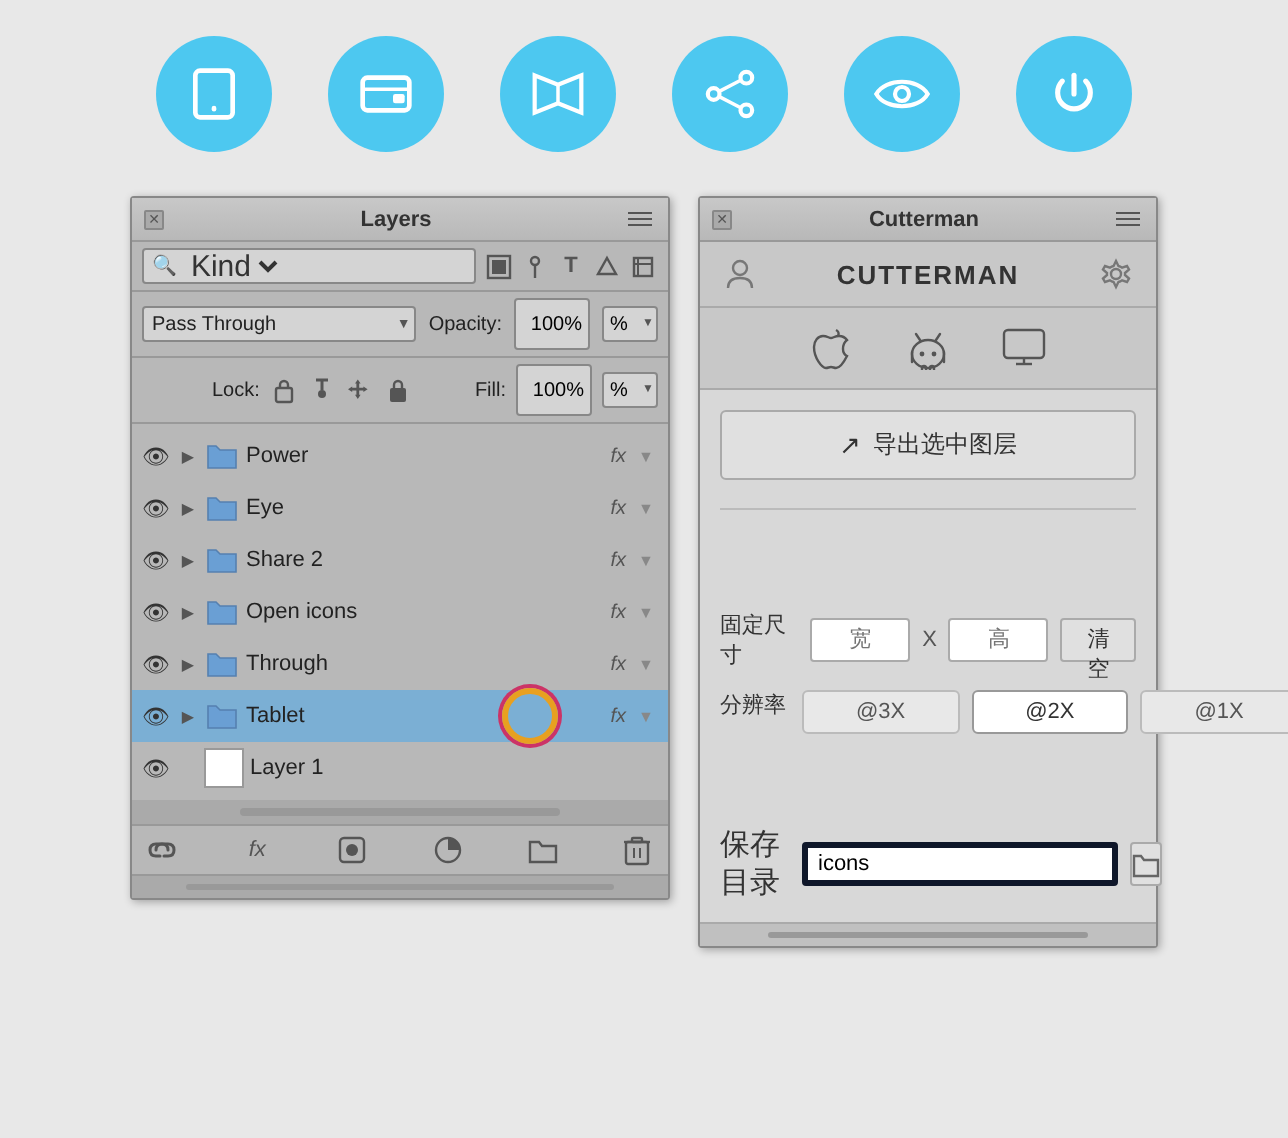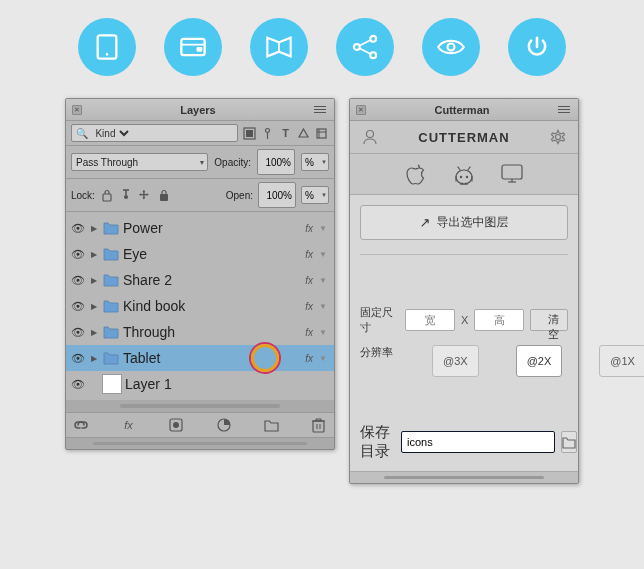--- a/index.html
+++ b/index.html
@@ -224,20 +224,21 @@
       background: #b8b8b8;
       padding: 3px 5px;
       display: flex;
       align-items: center;
       gap: 5px;
       border-bottom: 1px solid #999;
     }
     .lock-label {
       font-size: 10px;
       color: #222;
+      margin-left: 35px;
     }
     .lock-icon {
       width: 14px;
       height: 14px;
       cursor: pointer;
       display: flex;
       align-items: center;
       justify-content: center;
       color: #444;
       font-size: 10px;
@@ -298,21 +299,21 @@
       width: 20px;
       height: 20px;
       background: white;
       border: 1px solid #999;
       display: flex;
       align-items: center;
       justify-content: center;
     }
     .layer-name {
       flex: 1;
-      font-size: 14px;
+      font-size: 11px;
       color: #222;
       white-space: nowrap;
       overflow: hidden;
       text-overflow: ellipsis;
     }
     .layer-fx {
       font-size: 10px;
       color: #555;
       font-style: italic;
     }
@@ -512,44 +513,42 @@
     }
     .size-clear-btn {
       background: #e0e0e0;
       border: 1px solid #aaa;
       border-radius: 2px;
       padding: 2px 8px;
       font-size: 11px;
       color: #333;
       cursor: pointer;
       height: 22px;
-      text-align: right;
     }
 
     
     .res-row {
       display: flex;
       align-items: flex-start;
       gap: 6px;
     }
     .res-label {
       font-size: 11px;
       color: #333;
       min-width: 35px;
     }
     .res-btn {
       background: #e8e8e8;
       border: 1px solid #bbb;
       border-radius: 3px;
-      padding: 3px 10px;
-      font-size: 11px;
-      color: #555;
-      cursor: pointer;
-      height: 32px;
-      margin-left: 31px;
+      padding: 3px 26px;
+      font-size: 11px;
+      color: #555;
+      cursor: pointer;
+      height: 22px;
     }
     .res-btn.active {
       background: white;
       color: #333;
       border-color: #999;
     }
 
     
     .savedir-row {
       display: flex;
@@ -557,21 +556,21 @@
       gap: 6px;
       margin-top: 6px;
     }
     .savedir-label {
       font-size: 15px;
       color: #333;
       min-width: 35px;
     }
     .savedir-input {
       background: white;
-      border: 1px solid #0f172a;
+      border: 3px solid #0f172a;
       border-radius: 2px;
       height: 22px;
       flex: 1;
       font-size: 11px;
       padding: 0 5px;
       outline: none;
     }
     .savedir-btn {
       width: 24px;
       height: 22px;
@@ -664,21 +663,21 @@
       <div class="panel-menu-btn">
         <span></span>
           <span></span>
           <span></span>
       </div>
     </div>
 
     <div class="layers-search-row">
       <div class="search-box">
         <span style="font-size:10px;color:#555;">🔍</span>
-        <select style="font-size:10px;">
+        <select style="font-size:15px;">
           <option>Kind</option>
         </select>
       </div>
       <div class="filter-icons-row">
         <div class="fi">
           <svg width="13" height="13" viewBox="0 0 13 13">
               <rect x="1" y="1" width="11" height="11" fill="none" stroke="#555" stroke-width="1.2"></rect>
               <rect x="3" y="3" width="7" height="7" fill="#555"></rect>
             </svg>
         </div>
@@ -742,21 +741,21 @@
             <path d="M6 1 L8 4 L7 4 L7 7 L10 7 L10 6 L13 8 L10 10 L10 9 L7 9 L7 12 L8 12 L6 15 L4 12 L5 12 L5 9 L2 9 L2 10 L-1 8 L2 6 L2 7 L5 7 L5 4 L4 4 Z" fill="#555" transform="scale(0.7) translate(1,0)"></path>
           </svg>
       </div>
       <div class="lock-icon">
         <svg width="12" height="13" viewBox="0 0 12 13">
             <rect x="2" y="5" width="8" height="7" rx="1" fill="#555"></rect>
             <path d="M4 5 V3.5 A2 2 0 0 1 8 3.5 V5" fill="none" stroke="#555" stroke-width="1.2"></path>
           </svg>
       </div>
       <div class="lock-spacer"></div>
-      <span class="fill-label">Open:</span>
+      <span class="fill-label">Fill:</span>
       <input class="opacity-input" type="text" value="100%" style="">
       <div class="small-select-wrap">
         <select class="small-select">
           <option>%</option>
         </select>
       </div>
     </div>
 
     <div class="layers-list">
 
@@ -800,21 +799,21 @@
       </div>
 
       <div class="layer-item">
         <div class="layer-eye">👁</div>
         <div class="layer-arrow">▶</div>
         <div class="layer-folder-icon">
           <svg width="16" height="14" viewBox="0 0 16 14">
               <path d="M1 3 L1 13 L15 13 L15 4 L7 4 L5 2 L1 2 Z" fill="#6a9fd4" stroke="#5580b0" stroke-width="0.8"></path>
             </svg>
         </div>
-        <span class="layer-name">Kind book</span>
+        <span class="layer-name">Open icons</span>
         <span class="layer-fx">fx</span>
         <div class="layer-fx-btn">▼</div>
       </div>
 
       <div class="layer-item">
         <div class="layer-eye">👁</div>
         <div class="layer-arrow">▶</div>
         <div class="layer-folder-icon">
           <svg width="16" height="14" viewBox="0 0 16 14">
               <path d="M1 3 L1 13 L15 13 L15 4 L7 4 L5 2 L1 2 Z" fill="#6a9fd4" stroke="#5580b0" stroke-width="0.8"></path>

